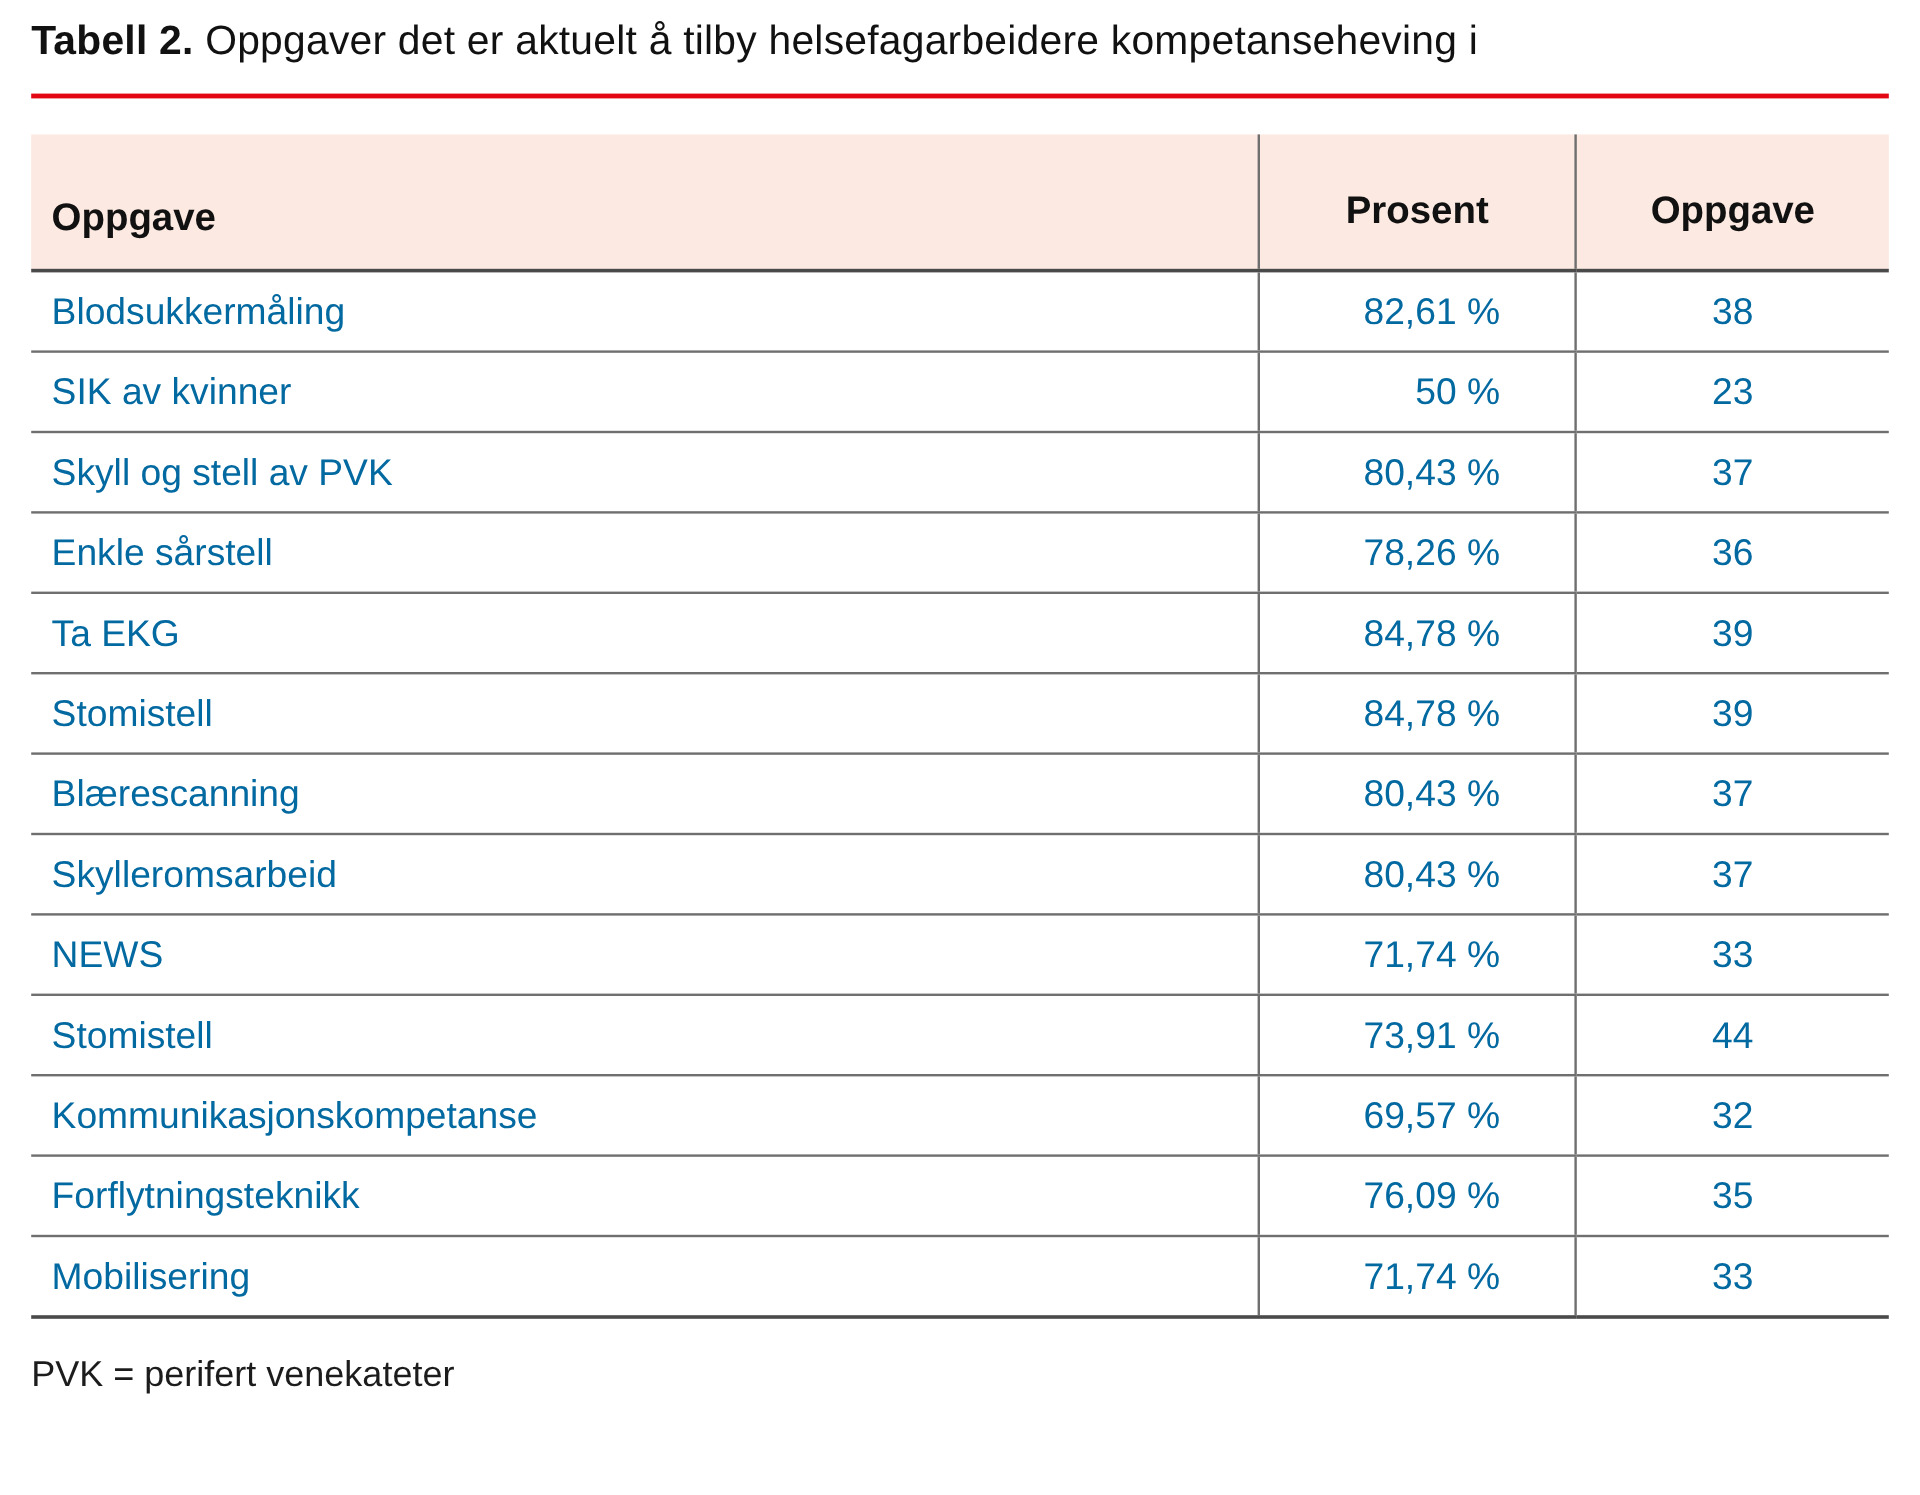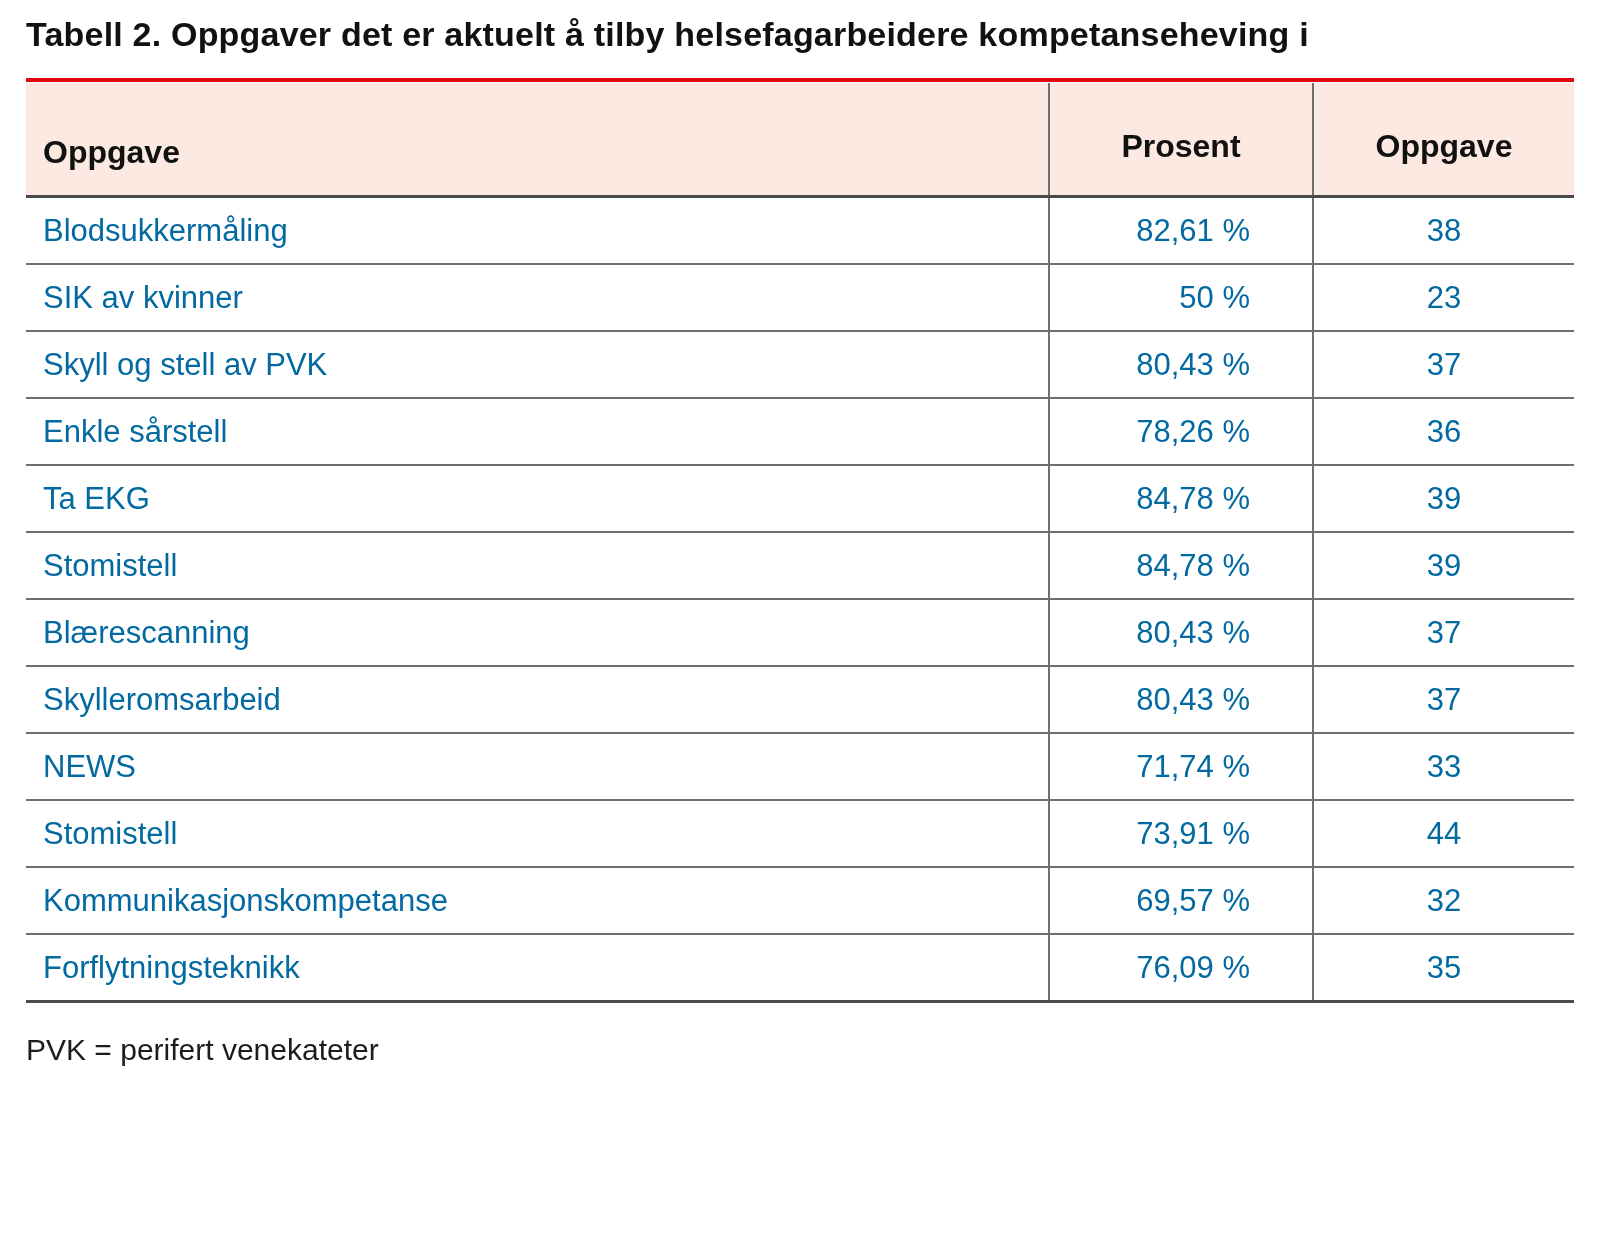--- a/index.html
+++ b/index.html
@@ -21,29 +21,29 @@
   }
   .title {
     padding-top: 11px;
     font-size: 34px;
     line-height: 46px;
     color: #111111;
     letter-spacing: 0.2px;
     white-space: nowrap;
   }
   .title .title-label { font-weight: 700; }
-  .title .title-text  { font-weight: 700; margin-top: 35px; }
+  .title .title-text  { font-weight: 400; margin-top: 35px; }
   .rule {
     border: 0;
     background: #e30613;
     width: 100%;
   }
   .rule-top    { height: 4px; margin-top: 21px; }
   table.data-table {
-    margin-top: 1px;
+    margin-top: 30px;
     width: 100%;
     border-collapse: collapse;
     table-layout: fixed;
   }
   col.col-task    { width: 1023px; }
   col.col-prosent { width: 264px; }
   col.col-antall  { width: 261px; }
   thead th {
     background: #fce9e1;
     height: 86px;
@@ -165,20 +165,25 @@
         <tr>
           <td class="c-task">Kommunikasjonskompetanse</td>
           <td class="c-prosent v-border">69,57 %</td>
           <td class="c-antall v-border">32</td>
         </tr>
         <tr>
           <td class="c-task">Forflytningsteknikk</td>
           <td class="c-prosent v-border">76,09 %</td>
           <td class="c-antall v-border">35</td>
         </tr>
+        <tr>
+          <td class="c-task">Mobilisering</td>
+          <td class="c-prosent v-border">71,74 %</td>
+          <td class="c-antall v-border">33</td>
+        </tr>
       </tbody>
     </table>
 
     <div class="footnote">
       <div>PVK = perifert venekateter</div>
     </div>
 
   </div>
 </div>
 

